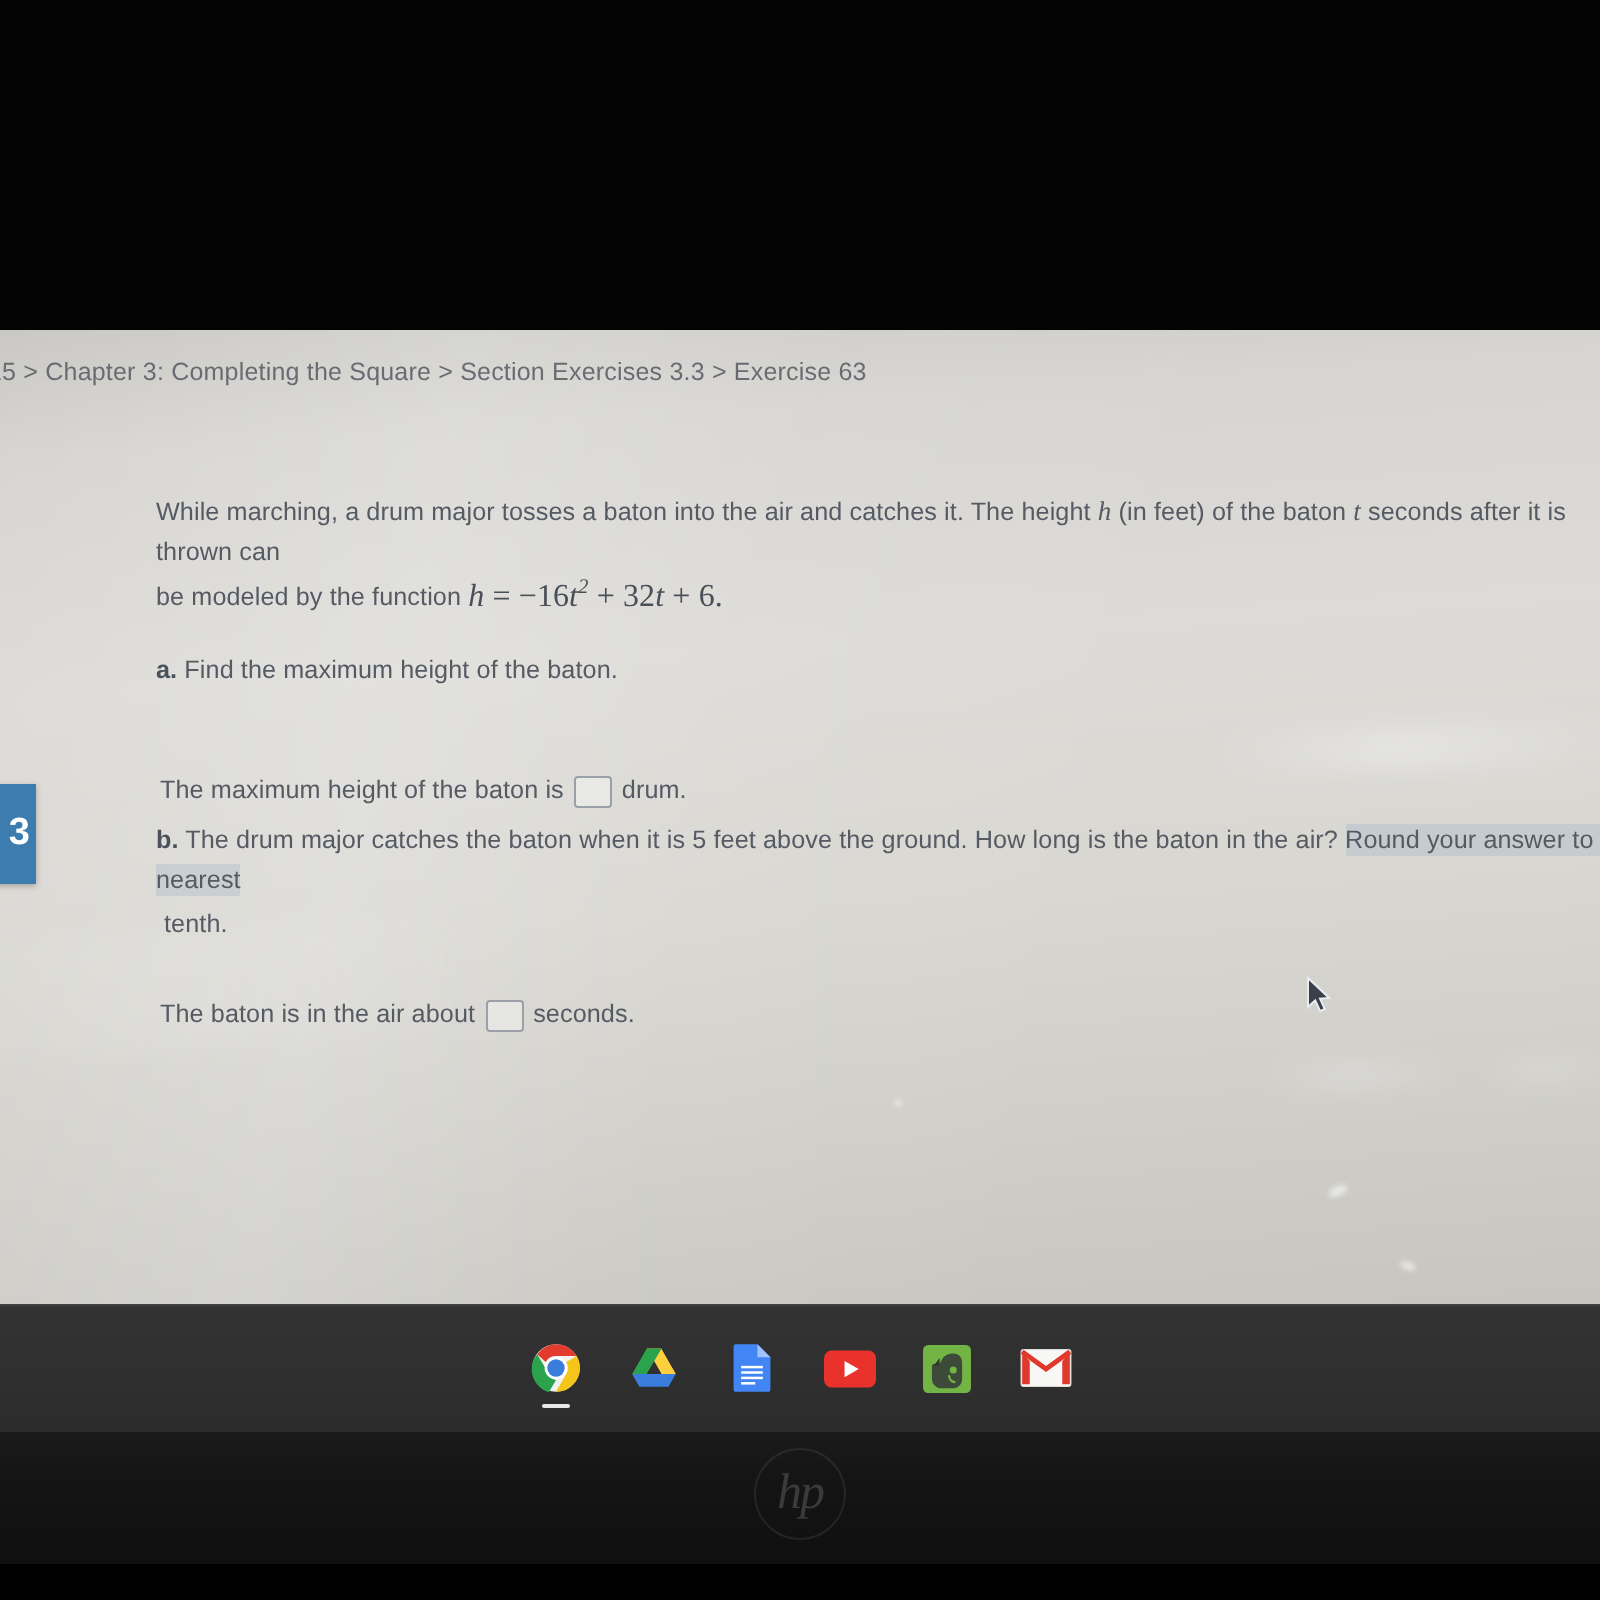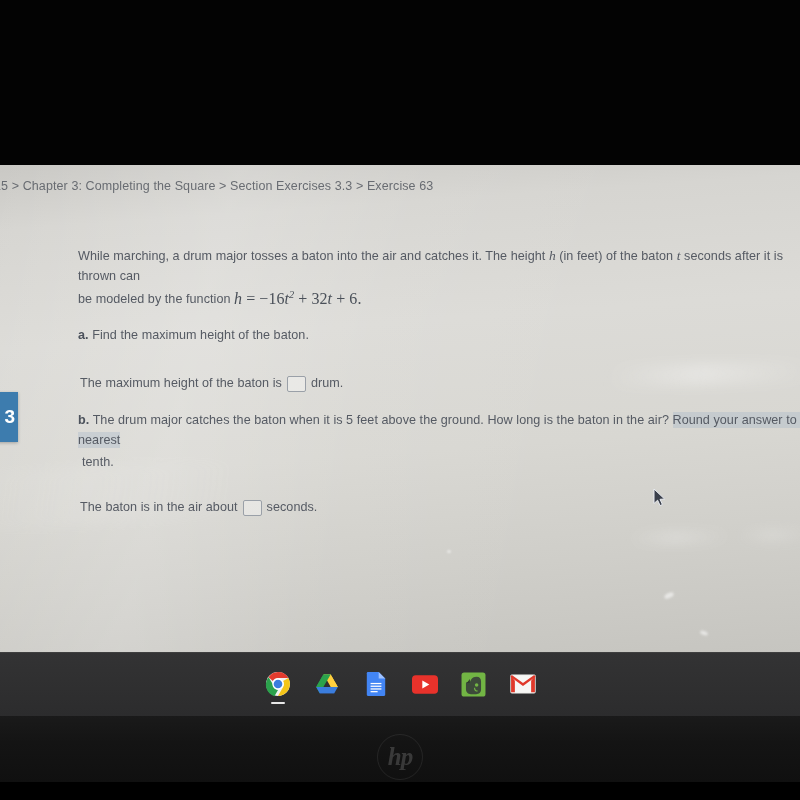--- a/index.html
+++ b/index.html
@@ -103,21 +103,21 @@
     display:inline-block;
     width:19px; height:16px;
     border:1px solid #9aa0a8;
     background:rgba(255,255,255,0.35);
     border-radius:2px;
     margin:0 5px;
     vertical-align:-3px;
   }
 
   #line-a-prompt  { position:absolute; left:0;  top:80px; }
-  #line-a-answer  { position:absolute; left:2px;top:128px; }
+  #line-a-answer  { position:absolute; left:2px;top:140px; }
   #line-b-prompt  { position:absolute; left:0;  top:165px; width:748px; }
   #line-b-tenth   { position:absolute; left:4px;top:207px; }
   #line-b-answer  { position:absolute; left:2px;top:252px; }
 
   
   .sel-hl {
     background:rgba(160,178,200,0.32);
     padding:1px 0;
   }
 
@@ -150,27 +150,27 @@
     transform:translateX(-50%);
     width:14px; height:2px; background:#e8e8e8; border-radius:1px;
   }
 
   
   #bezel {
     position:absolute; left:0; top:716px; width:800px; height:66px;
     background:linear-gradient(180deg,#1a1a1a 0%,#141414 40%,#101010 100%);
   }
   #hp-logo {
-    position:absolute; left:50%; top:18px; transform:translateX(-50%);
+    position:absolute; left:50%; top:8px; transform:translateX(-50%);
     width:46px; height:46px; border-radius:50%;
     border:1px solid rgba(120,120,120,0.18);
     display:flex; align-items:center; justify-content:center;
     color:rgba(150,150,150,0.30);
     font-family:"Liberation Serif", serif;
-    font-style:italic; font-weight:700; font-size:25px;
+    font-style:italic; font-weight:400; font-size:25px;
     letter-spacing:-1px;
   }
 </style>
 </head>
 <body>
 
 <div id="photo">
 
   <div class="bar-top"></div>
 

